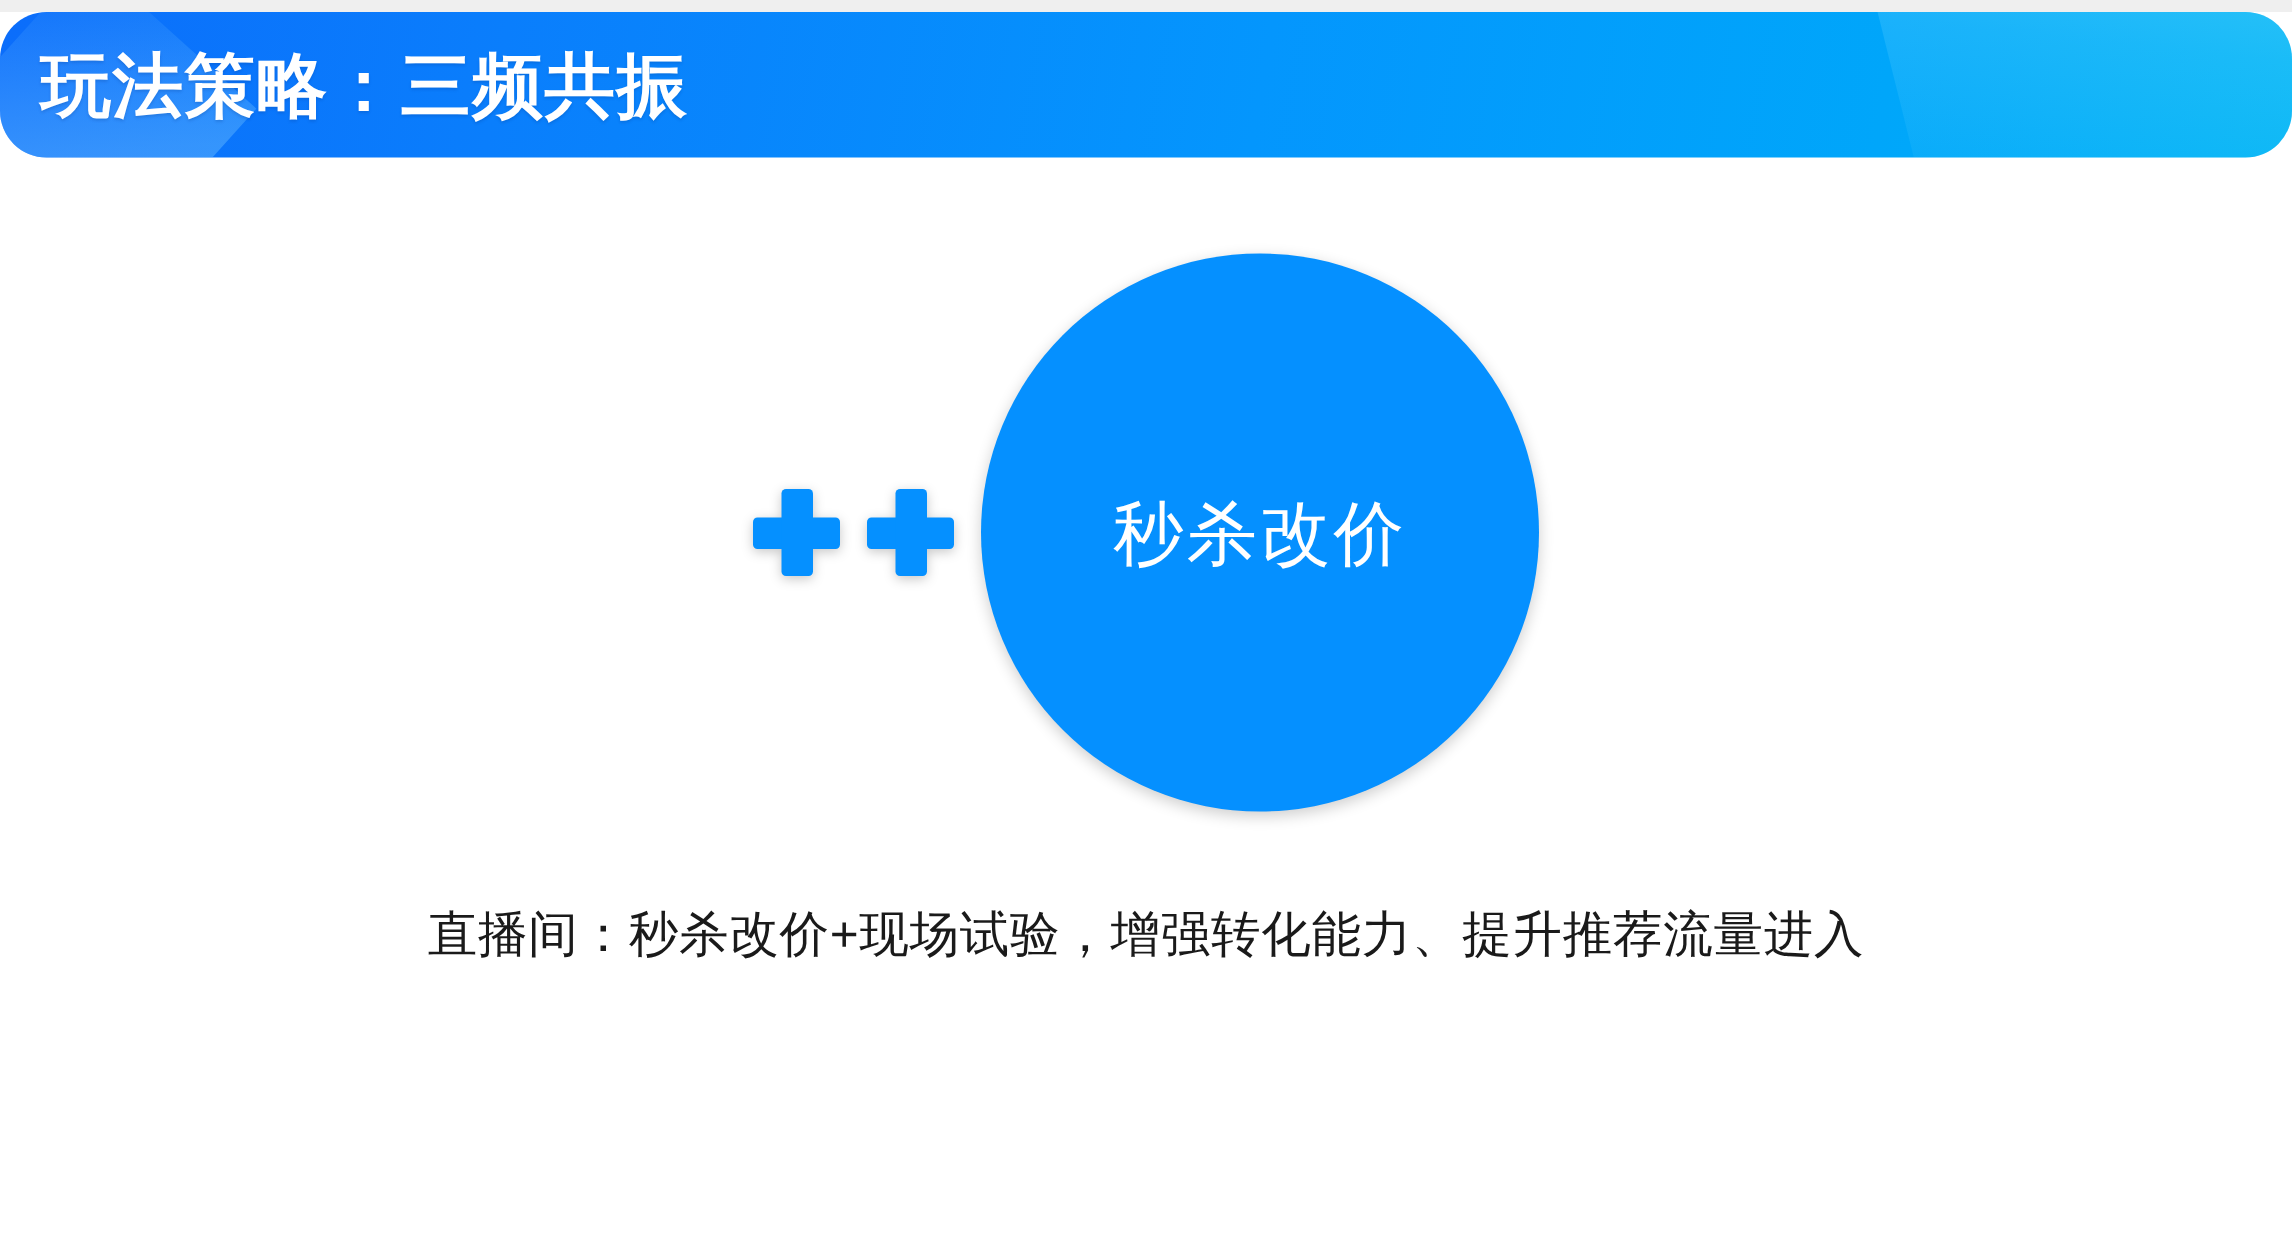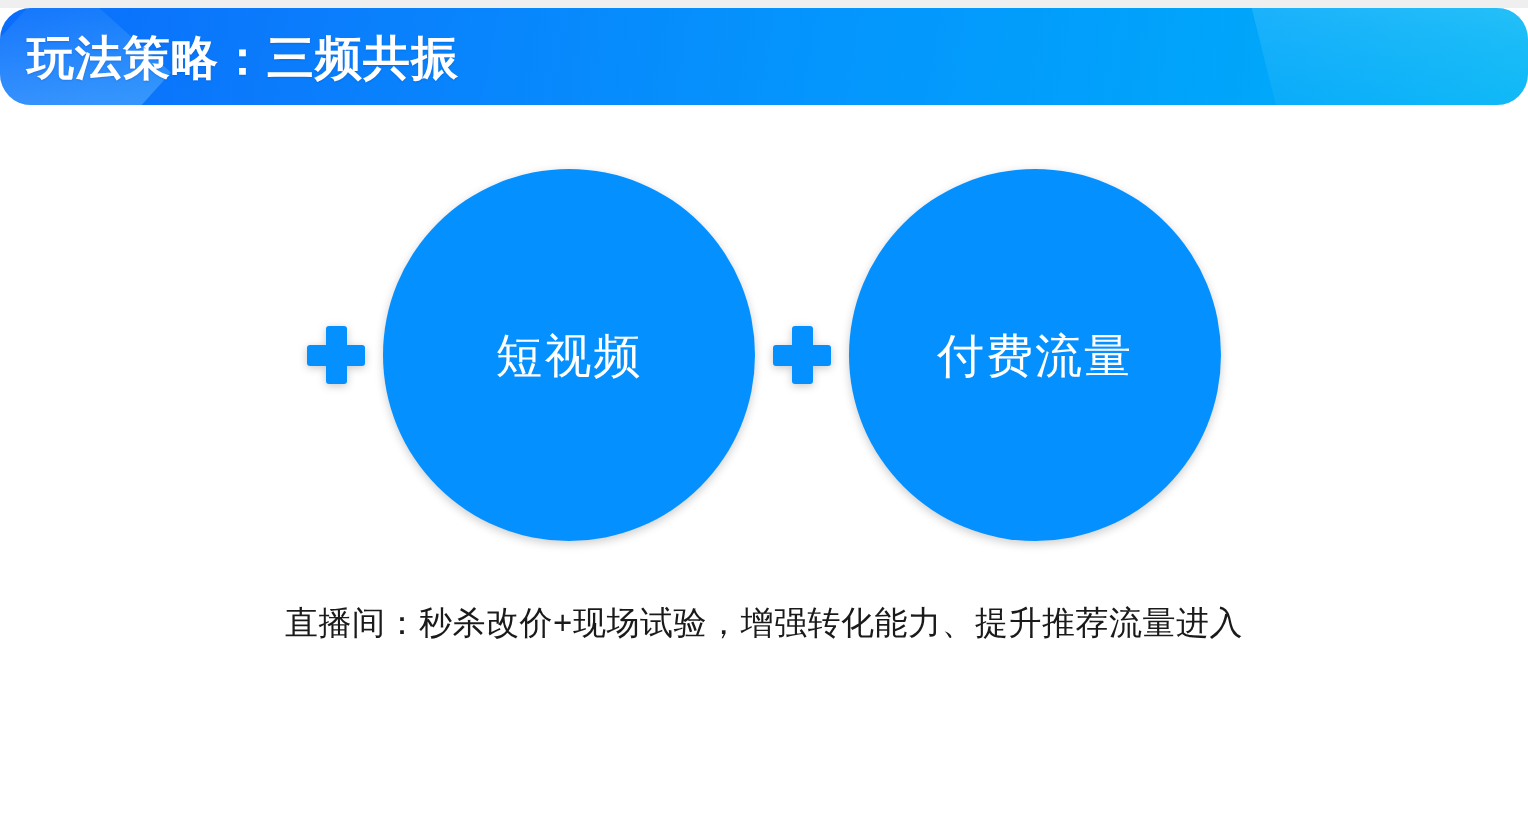--- a/index.html
+++ b/index.html
@@ -156,30 +156,27 @@
 </div>
 
 <div class="circle-row">
 
 
   <div class="plus-sign">
     <span class="bar-h"></span>
     <span class="bar-v"></span>
   </div>
 
-  <div class="concept-circle">
-    <span class="circle-label">短视频</span>
-  </div>
 
   <div class="plus-sign">
     <span class="bar-h"></span>
     <span class="bar-v"></span>
   </div>
 
   <div class="concept-circle">
-    <span class="circle-label">付费流量</span>
+    <span class="circle-label">秒杀改价</span>
   </div>
 
 </div>
 
 <div class="bullet-block">
   <div class="bullet-line">直播间：秒杀改价+现场试验，增强转化能力、提升推荐流量进入</div>
 </div>
 
 </body></html>

